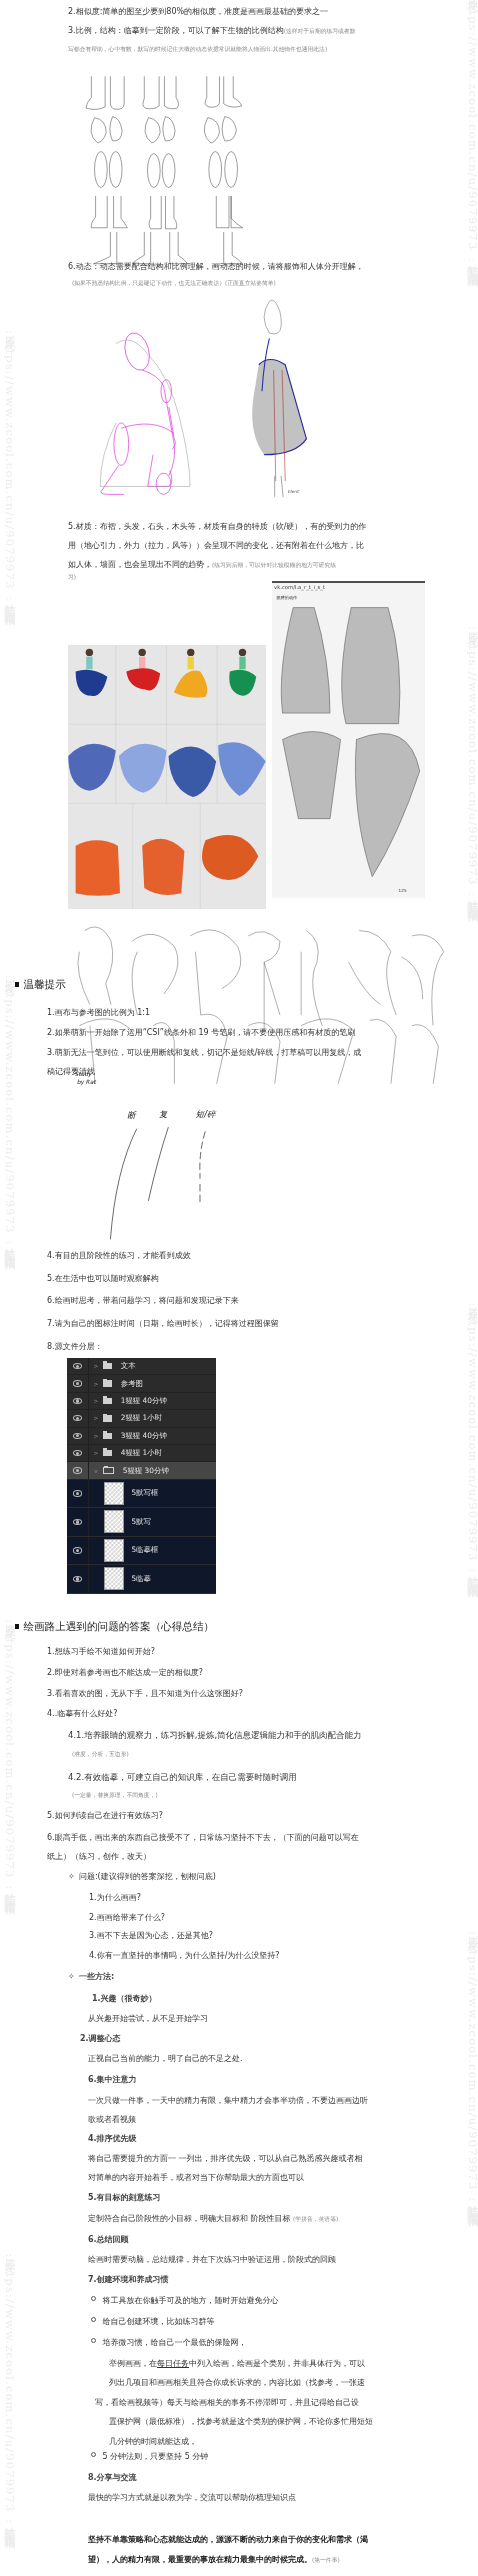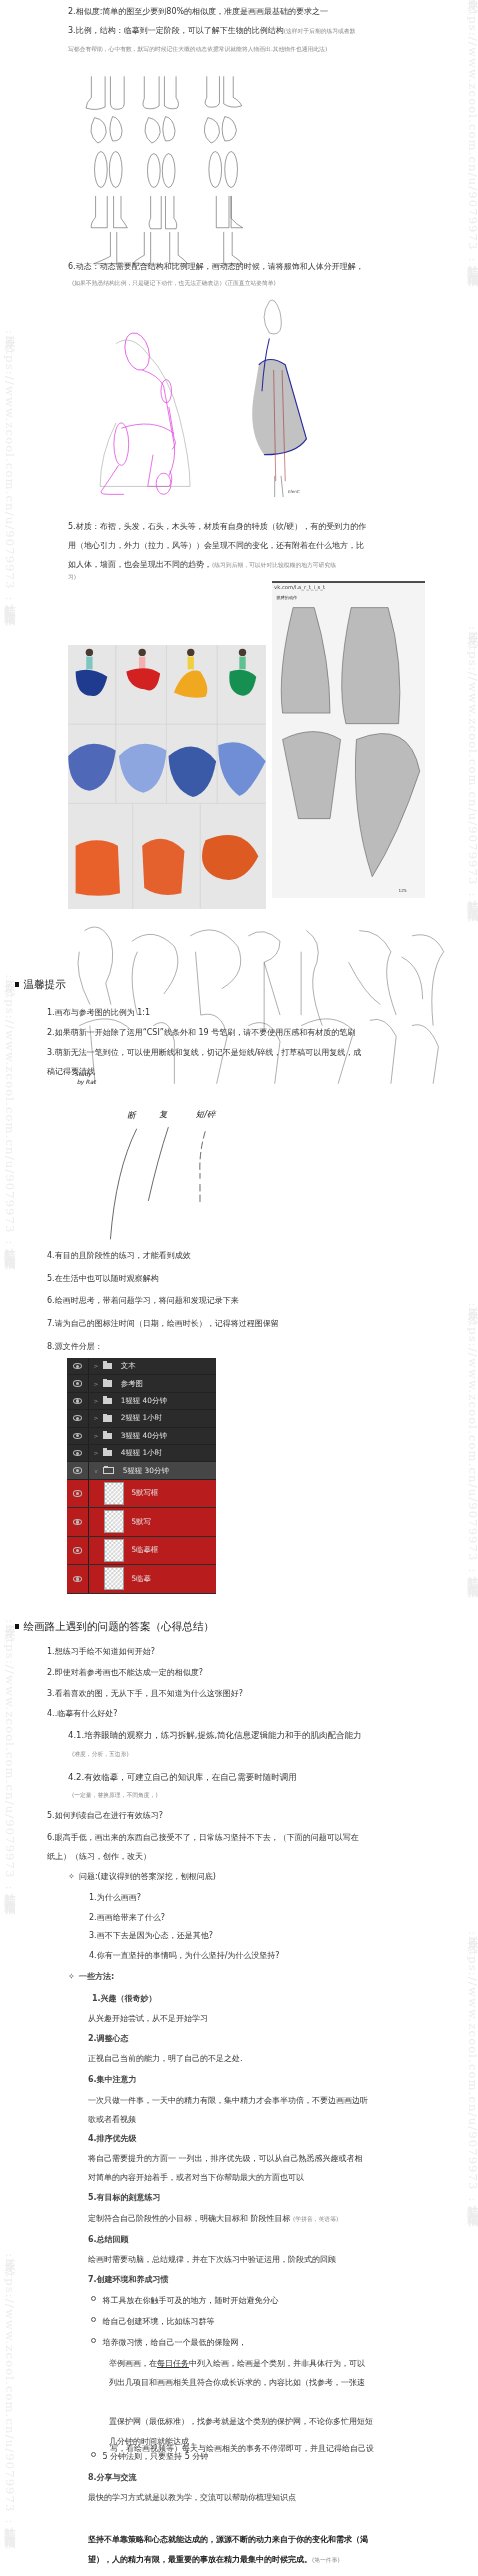--- a/index.html
+++ b/index.html
@@ -15,21 +15,21 @@
   .sq { display: inline-block; width: 4.2px; height: 5.3px; background: #111; margin-right: 4.2px; vertical-align: 1.1px; }
   .b { font-weight: bold; color: #444; }
   .watermark {
     position: absolute; writing-mode: vertical-rl; font-family: "DejaVu Serif", serif;
     font-size: 11.6px; color: #ececec; letter-spacing: 1.1px; white-space: nowrap;
   }
   .img-box { position: absolute; background: #fff; overflow: hidden; }
   .layers { position: absolute; left: 67px; top: 1358px; width: 149px; background: #2b2b2b; font-size: 7.4px; color: #e4e4e4; }
   .layer-row { height: 16.4px; border-bottom: 0.5px solid #222; display: flex; align-items: center; }
   .layer-row.sel { background: #464646; }
-  .layer-row.child { height: 27.5px; background: #b91c1c; border-bottom: 0.5px solid #2c2c2c; }
+  .layer-row.child { height: 27.5px; background: #0f172a; border-bottom: 0.5px solid #2c2c2c; }
   .eye { width: 21px; text-align: center; border-right: 0.5px solid #1f1f1f; height: 100%; display: flex; align-items: center; justify-content: center; }
   .eye span { display: inline-block; width: 7.4px; height: 4.2px; border: 1.1px solid #bbb; border-radius: 50%; position: relative; }
   .eye span::after { content: ""; position: absolute; left: 2.1px; top: 0.5px; width: 3.2px; height: 3.2px; background: #bbb; border-radius: 50%; }
   .chev { width: 7.4px; color: #888; font-size: 5.8px; text-align: center; margin-left: 3.2px; }
   .folder { width: 9.5px; height: 6.3px; background: #d0d0d0; margin: 0 8.5px 0 3.2px; position: relative; }
   .folder::before { content:""; position:absolute; left:0; top:-1.6px; width:4.2px; height:1.6px; background:#d0d0d0; }
   .folder.open { background: transparent; border: 0.5px solid #d0d0d0; height: 5.3px; }
   .thumb { width: 18px; height: 21px; margin-left: 36px; margin-right: 7.4px;
     background-color:#fff;
     background-image: linear-gradient(45deg,#ccc 25%,transparent 25%,transparent 75%,#ccc 75%),linear-gradient(45deg,#ccc 25%,transparent 25%,transparent 75%,#ccc 75%);
@@ -350,21 +350,21 @@
 <div class="abs t" style="left:89px; top:1912px;">2.画画给带来了什么?</div>
 <div class="abs t" style="left:89px; top:1930px;">3.画不下去是因为心态，还是其他?</div>
 <div class="abs t" style="left:89px; top:1950px;">4.你有一直坚持的事情吗，为什么坚持/为什么没坚持?</div>
 
 <div class="abs t b" style="left:68px; top:1971px;">
   <span class="diamond">✧</span><span>一些方法:</span>
 </div>
 
 <div class="abs t b" style="left:92px; top:1993px;">1.兴趣（很奇妙）</div>
 <div class="abs t" style="left:88px; top:2013px;">从兴趣开始尝试，从不足开始学习</div>
-<div class="abs t b" style="left:88px; top:2033px;text-align:center;">2.调整心态</div>
+<div class="abs t b" style="left:80px; top:2033px;text-align:center;">2.调整心态</div>
 <div class="abs t" style="left:88px; top:2053px;">正视自己当前的能力，明了自己的不足之处.</div>
 <div class="abs t b" style="left:88px; top:2074px;">6.集中注意力</div>
 <div class="abs t" style="left:88px; top:2095px;">一次只做一件事，一天中的精力有限，集中精力才会事半功倍，不要边画画边听</div>
 <div class="abs t" style="left:88px; top:2114px;">歌或者看视频</div>
 <div class="abs t b" style="left:88px; top:2133px;">4.排序优先级</div>
 <div class="abs t" style="left:88px; top:2153px;">将自己需要提升的方面一 一列出，排序优先级，可以从自己熟悉感兴趣或者相</div>
 <div class="abs t" style="left:88px; top:2172px;">对简单的内容开始着手，或者对当下你帮助最大的方面也可以</div>
 <div class="abs t b" style="left:88px; top:2192px;">5.有目标的刻意练习</div>
 <div class="abs t" style="left:88px; top:2213px;">
   <span>定制符合自己阶段性的小目标，明确大目标和  阶段性目标</span> <span class="note">(学拼音，英语等)</span>
@@ -374,21 +374,21 @@
 <div class="abs t b" style="left:88px; top:2274px;">7.创建环境和养成习惯</div>
 
 <div class="abs t" style="left:91px; top:2295px;"><span class="circ"></span><span>将工具放在你触手可及的地方，随时开始避免分心</span></div>
 <div class="abs t" style="left:91px; top:2316px;"><span class="circ"></span><span>给自己创建环境，比如练习群等</span></div>
 <div class="abs t" style="left:91px; top:2337px;"><span class="circ"></span><span>培养微习惯，给自己一个最低的保险网，</span></div>
 
 <div class="abs t" style="left:109px; top:2358px;">
   <span>举例画画，在</span><span class="ul">每日任务</span><span>中列入绘画，绘画是个类别，并非具体行为，可以</span>
 </div>
 <div class="abs t" style="left:109px; top:2377px;">列出几项目和画画相关且符合你成长诉求的，内容比如（找参考，一张速</div>
-<div class="abs t" style="left:110px; top:2397px;margin-top:46px;">写，看绘画视频等）每天与绘画相关的事务不停滞即可，并且记得给自己设</div>
+<div class="abs t" style="left:95px; top:2397px;">写，看绘画视频等）每天与绘画相关的事务不停滞即可，并且记得给自己设</div>
 <div class="abs t" style="left:109px; top:2416px;">置保护网（最低标准），找参考就是这个类别的保护网，不论你多忙用短短</div>
 <div class="abs t" style="left:109px; top:2436px;">几分钟的时间就能达成，</div>
 
 <div class="abs t" style="left:91px; top:2451px;"><span class="circ"></span><span>5 分钟法则，只要坚持 5 分钟</span></div>
 <div class="abs t b" style="left:88px; top:2472px;">8.分享与交流</div>
 <div class="abs t" style="left:88px; top:2492px;">最快的学习方式就是以教为学，交流可以帮助你梳理知识点</div>
 
 <div class="abs t" style="left:88px; top:2534px; font-weight:bold; color:#222;">坚持不单靠策略和心态就能达成的，源源不断的动力来自于你的变化和需求（渴</div>
 <div class="abs t" style="left:88px; top:2554px; font-weight:bold; color:#222;">
   <span>望），人的精力有限，最重要的事放在精力最集中的时候完成。</span><span class="note" style="font-weight:normal;">(第一件事)</span>

